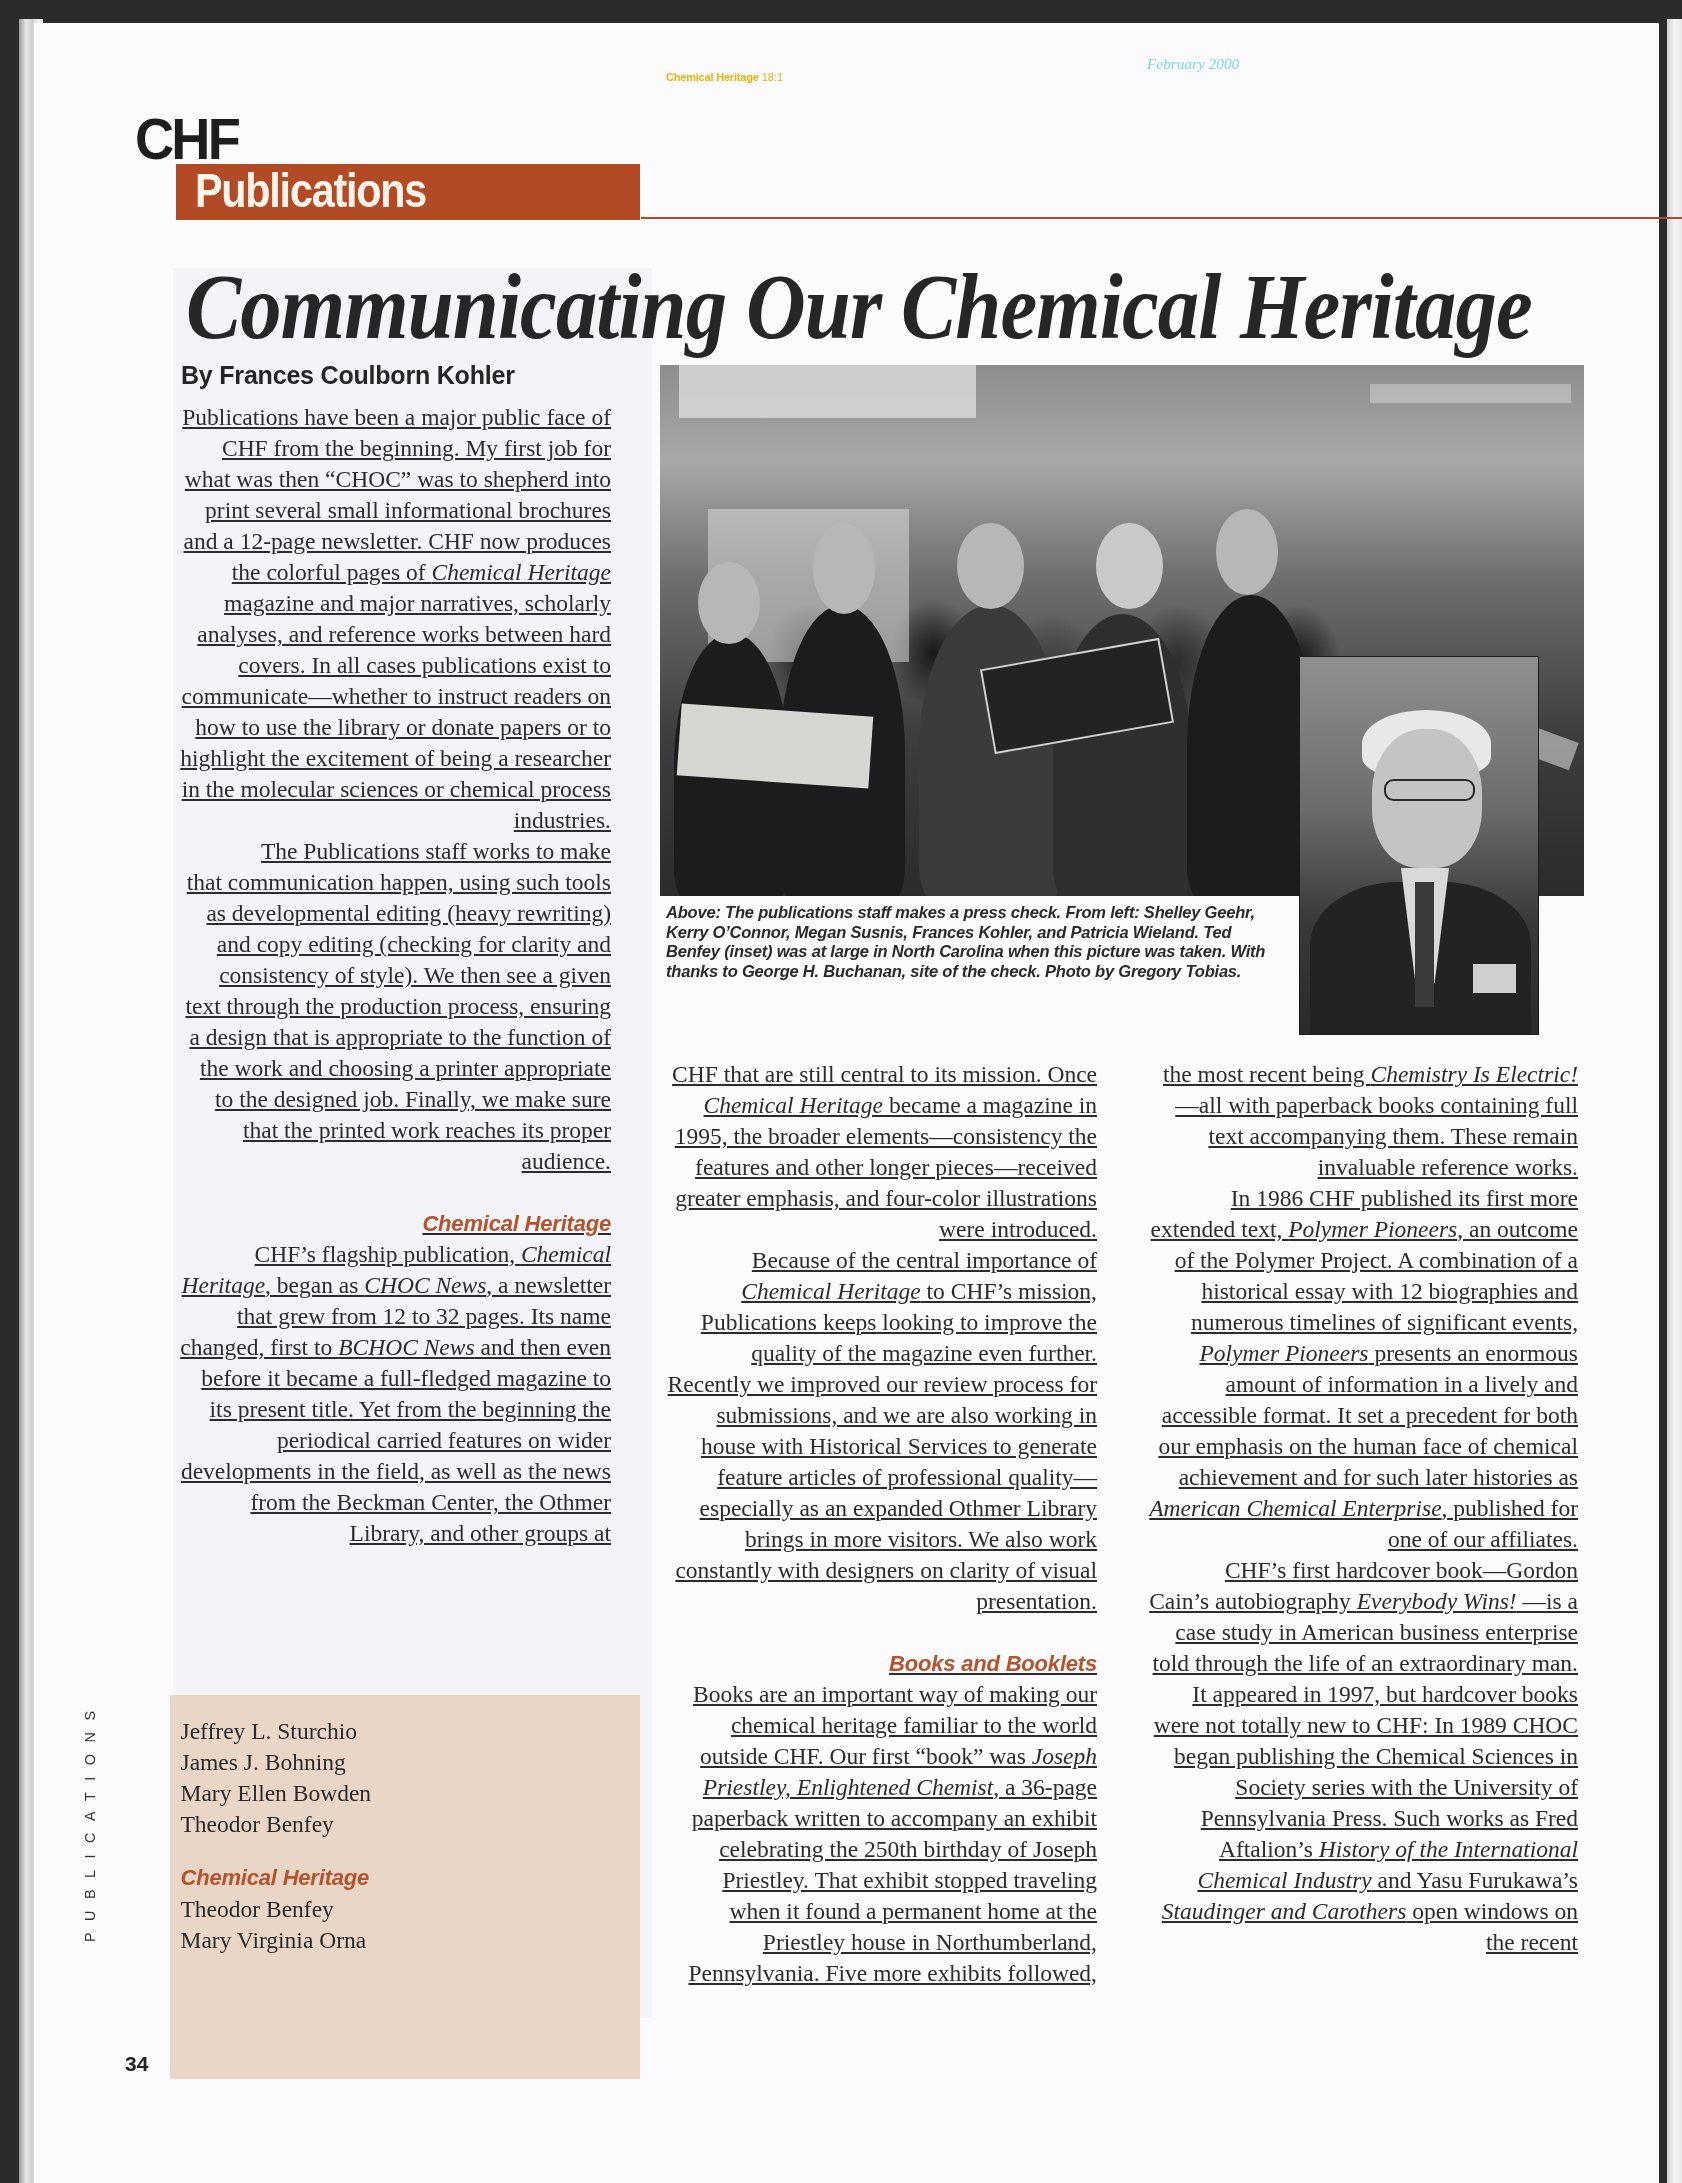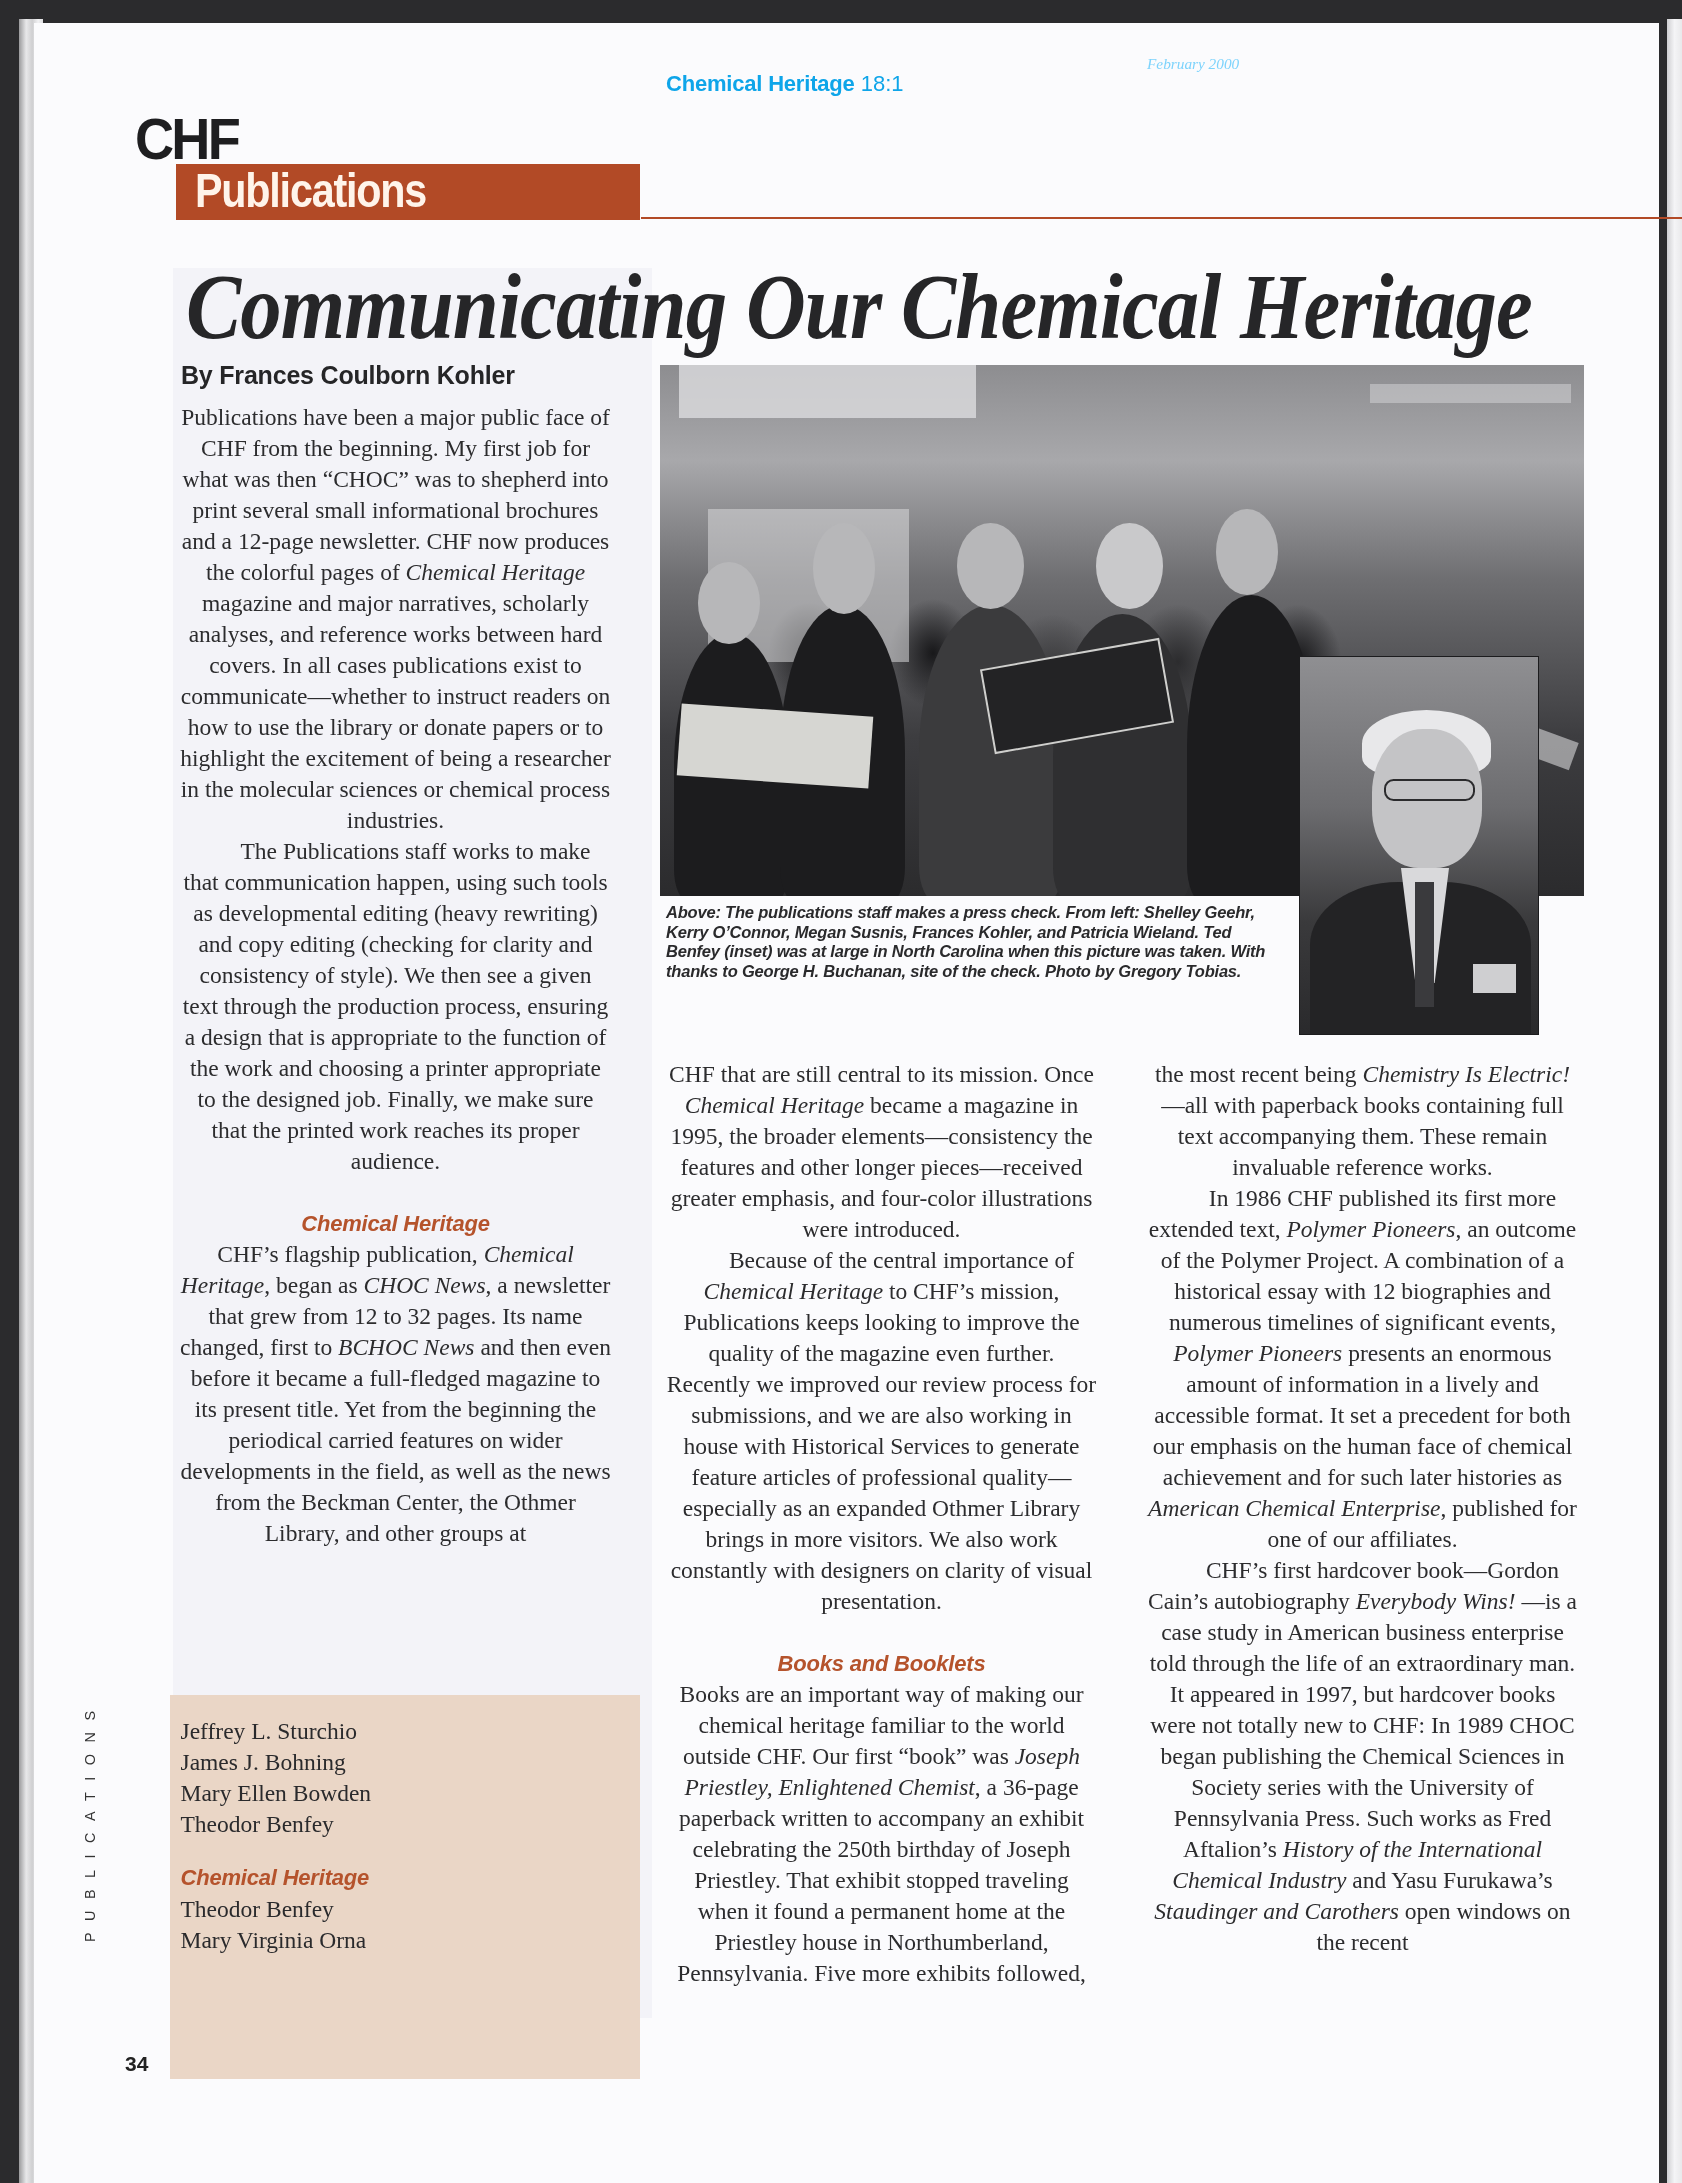--- a/index.html
+++ b/index.html
@@ -18,22 +18,22 @@
   .right-edge {
     position: absolute; left: 1667px; top: 19px; width: 15.3px; height: 2164px;
     background: linear-gradient(90deg, #cfcfd2 0%, #f4f4f6 50%, #e9e9eb 100%);
   }
   .ghost-band {
     position: absolute; background: rgba(228,228,238,0.35);
   }
 
   
   .running-head {
-    position: absolute; top: 71px; left: 666px; font-size: 22px;
-    font-family: "Liberation Sans", sans-serif; color: #0ea5e9;
+    position: absolute; top: 71px; left: 666px; font-size: 11px;
+    font-family: "Liberation Sans", sans-serif; color: #eab308;
   }
   .running-head b { font-weight: 700; letter-spacing: -0.2px; }
   .running-date {
     position: absolute; top: 55px; left: 1147px; font-size: 15.3px;
     font-style: italic; color: #7dd3fc;
   }
 
   
   .chf-mark {
     position: absolute; left: 135px; top: 111px; font-family: "Liberation Sans", sans-serif;
@@ -62,21 +62,22 @@
 
   
   .byline {
     position: absolute; left: 181px; top: 361px; font-family: "Liberation Sans", sans-serif;
     font-weight: 700; font-size: 25px; color: #252527; letter-spacing: -0.2px;
   }
 
   
   .col {
     position: absolute; font-size: 23.5px; line-height: 31px; color: #2c2c2e;
-    text-align: center;
+    text-align: right;
+    text-decoration: underline;
   }
   .col p { margin: 0; }
   .col p.indent { text-indent: 40px; }
   .col i { font-style: italic; }
   .col-left { left: 180px; top: 402px; width: 431px; }
   .col-mid { left: 666px; top: 1059px; width: 431px; }
   .col-right { left: 1147px; top: 1059px; width: 431px; }
 
   .subhead {
     font-family: "Liberation Sans", sans-serif; font-weight: 700; font-style: italic;

